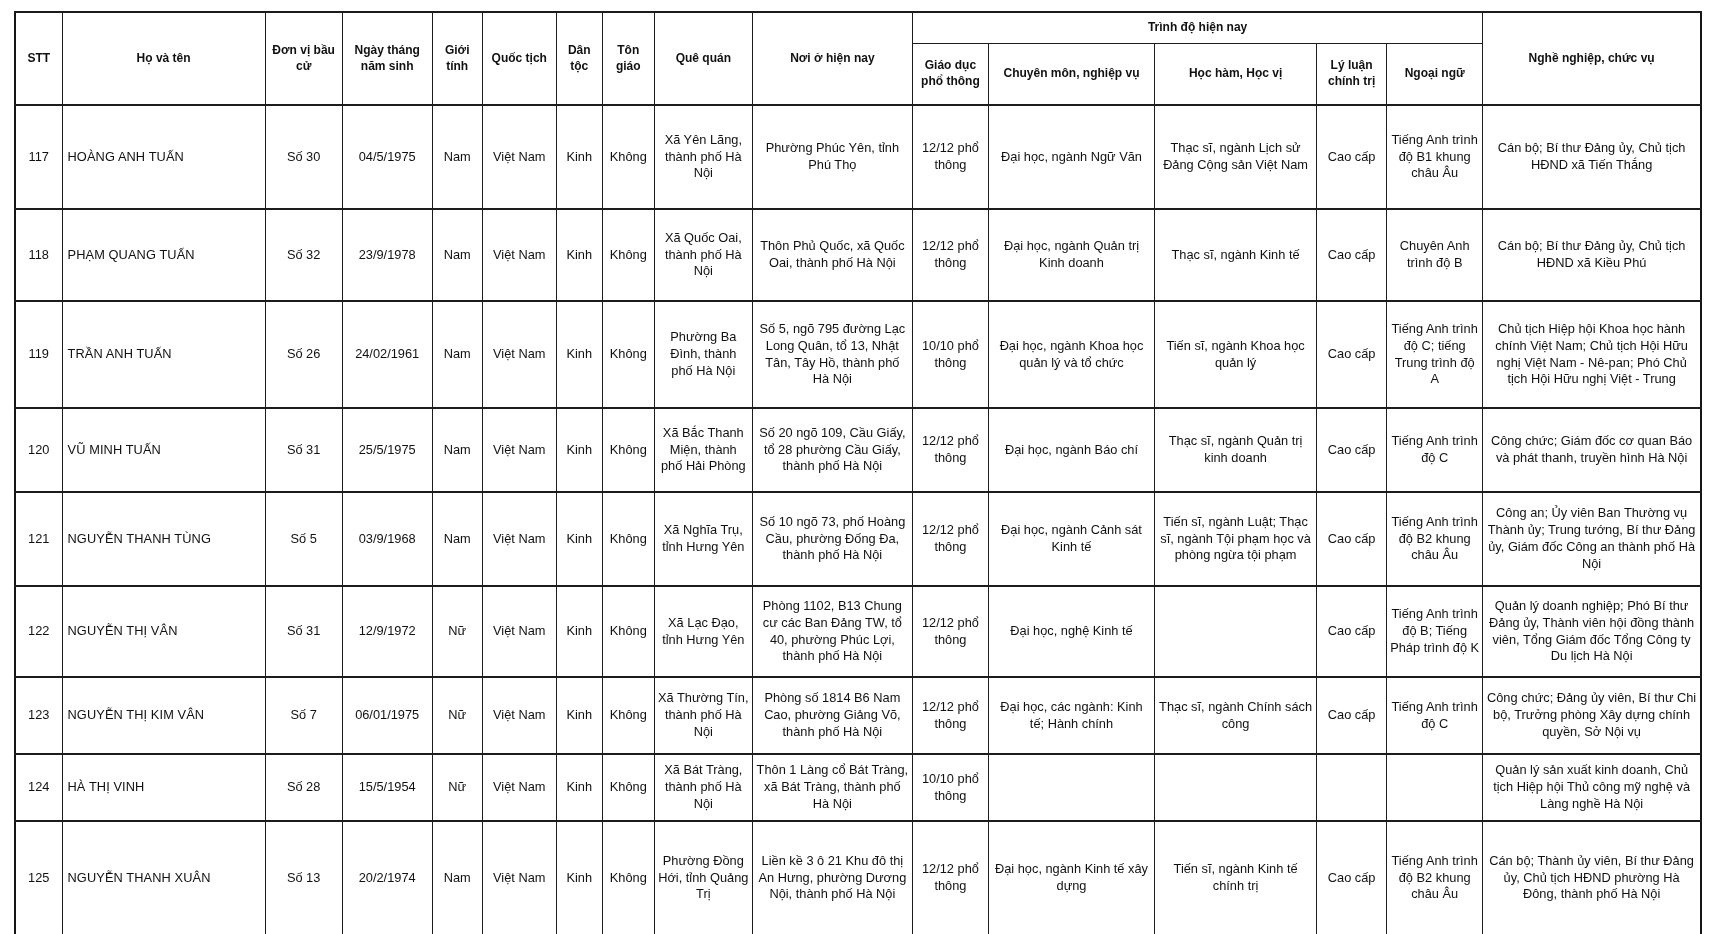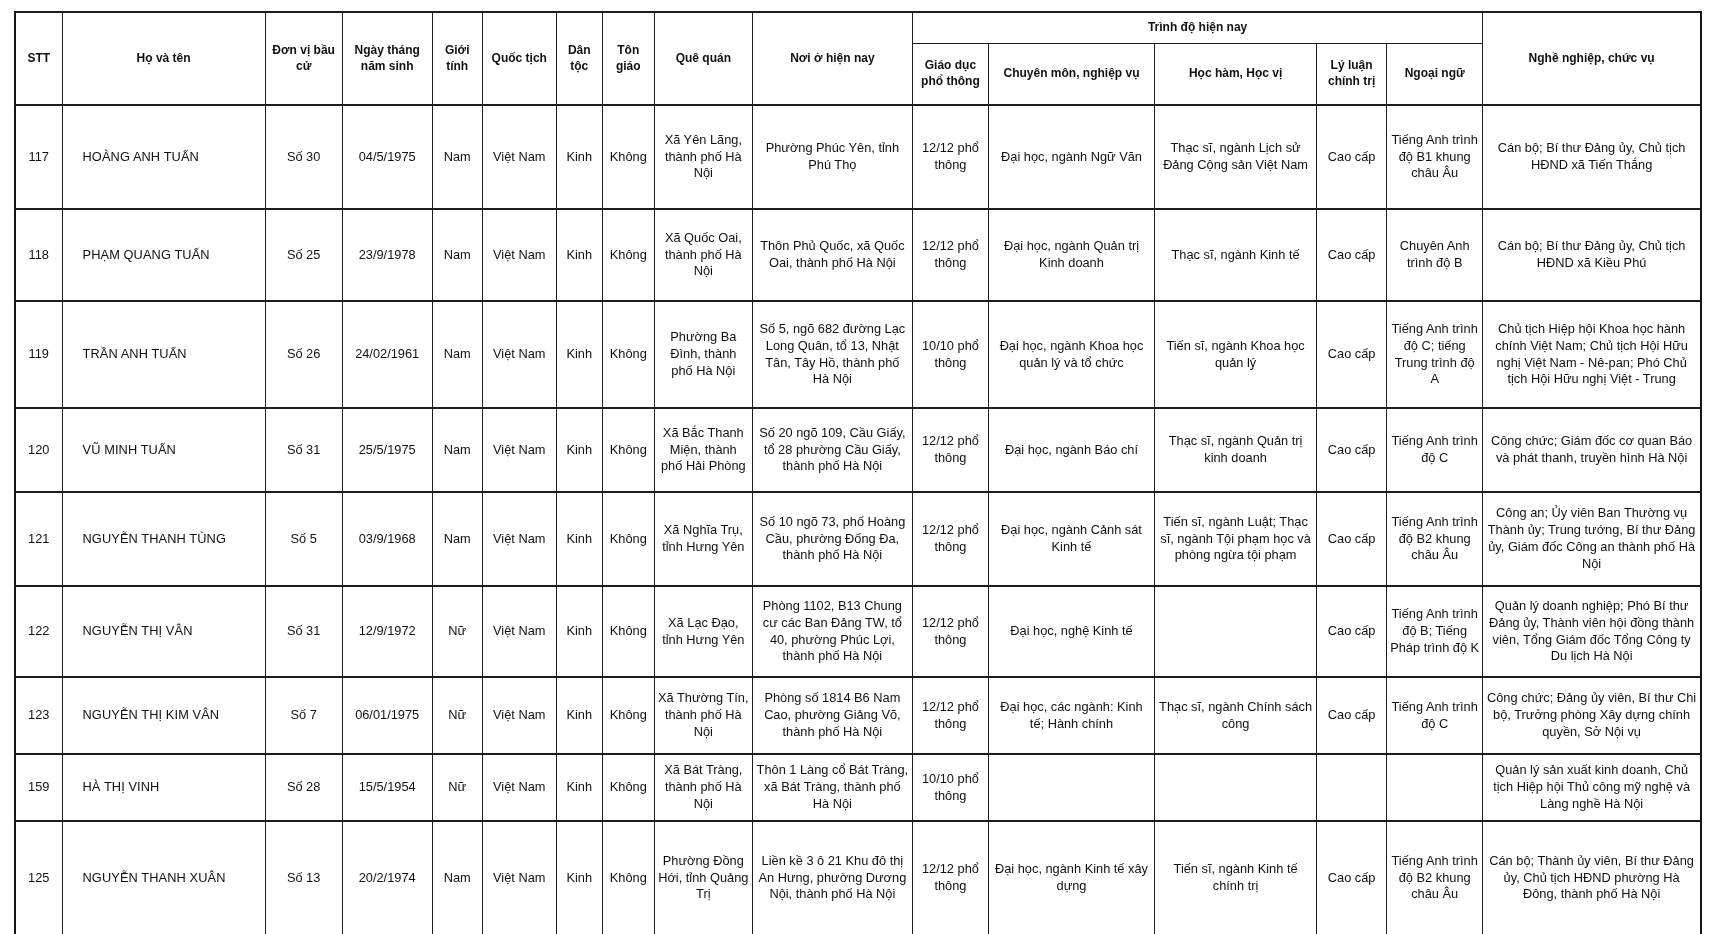--- a/index.html
+++ b/index.html
@@ -44,21 +44,21 @@
   thead tr.group-row th.group-span {
     height: 24px;
     border-bottom-width: 1px;
   }
   thead tr.sub-row th {
     border-top-width: 1px;
     height: 54px;
   }
   tbody td.name-cell {
     text-align: left;
-    padding-left: 20px;
+    padding-left: 5px;
     letter-spacing: 0.1px;
   }
 </style>
 </head>
 <body>
 
 <div class="page">
   <table class="roster">
     <colgroup>
       <col style="width:47px">
@@ -116,21 +116,21 @@
           <td>12/12 phổ thông</td>
           <td>Đại học, ngành Ngữ Văn</td>
           <td>Thạc sĩ, ngành Lịch sử Đảng Cộng sản Việt Nam</td>
           <td>Cao cấp</td>
           <td>Tiếng Anh trình độ B1 khung châu Âu</td>
           <td>Cán bộ; Bí thư Đảng ủy, Chủ tịch HĐND xã Tiến Thắng</td>
         </tr>
         <tr style="height: 92px;">
           <td>118</td>
           <td class="name-cell">PHẠM QUANG TUẤN</td>
-          <td>Số 25</td>
+          <td>Số 32</td>
           <td>23/9/1978</td>
           <td>Nam</td>
           <td>Việt Nam</td>
           <td>Kinh</td>
           <td>Không</td>
           <td>Xã Quốc Oai, thành phố Hà Nội</td>
           <td>Thôn Phủ Quốc, xã Quốc Oai, thành phố Hà Nội</td>
           <td>12/12 phổ thông</td>
           <td>Đại học, ngành Quản trị Kinh doanh</td>
           <td>Thạc sĩ, ngành Kinh tế</td>
@@ -141,21 +141,21 @@
         <tr style="height: 107px;">
           <td>119</td>
           <td class="name-cell">TRẦN ANH TUẤN</td>
           <td>Số 26</td>
           <td>24/02/1961</td>
           <td>Nam</td>
           <td>Việt Nam</td>
           <td>Kinh</td>
           <td>Không</td>
           <td>Phường Ba Đình, thành phố Hà Nội</td>
-          <td>Số 5, ngõ 682 đường Lạc Long Quân, tổ 13, Nhật Tân, Tây Hồ, thành phố Hà Nội</td>
+          <td>Số 5, ngõ 795 đường Lạc Long Quân, tổ 13, Nhật Tân, Tây Hồ, thành phố Hà Nội</td>
           <td>10/10 phổ thông</td>
           <td>Đại học, ngành Khoa học quản lý và tổ chức</td>
           <td>Tiến sĩ, ngành Khoa học quản lý</td>
           <td>Cao cấp</td>
           <td>Tiếng Anh trình độ C; tiếng Trung trình độ A</td>
           <td>Chủ tịch Hiệp hội Khoa học hành chính Việt Nam; Chủ tịch Hội Hữu nghị Việt Nam - Nê-pan; Phó Chủ tịch Hội Hữu nghị Việt - Trung</td>
         </tr>
         <tr style="height: 84px;">
           <td>120</td>
           <td class="name-cell">VŨ MINH TUẤN</td>
@@ -222,21 +222,21 @@
           <td>Xã Thường Tín, thành phố Hà Nội</td>
           <td>Phòng số 1814 B6 Nam Cao, phường Giảng Võ, thành phố Hà Nội</td>
           <td>12/12 phổ thông</td>
           <td>Đại học, các ngành: Kinh tế; Hành chính</td>
           <td>Thạc sĩ, ngành Chính sách công</td>
           <td>Cao cấp</td>
           <td>Tiếng Anh trình độ C</td>
           <td>Công chức; Đảng ủy viên, Bí thư Chi bộ, Trưởng phòng Xây dựng chính quyền, Sở Nội vụ</td>
         </tr>
         <tr style="height: 67px;">
-          <td>159</td>
+          <td>124</td>
           <td class="name-cell">HÀ THỊ VINH</td>
           <td>Số 28</td>
           <td>15/5/1954</td>
           <td>Nữ</td>
           <td>Việt Nam</td>
           <td>Kinh</td>
           <td>Không</td>
           <td>Xã Bát Tràng, thành phố Hà Nội</td>
           <td>Thôn 1 Làng cổ Bát Tràng, xã Bát Tràng, thành phố Hà Nội</td>
           <td>10/10 phổ thông</td>

